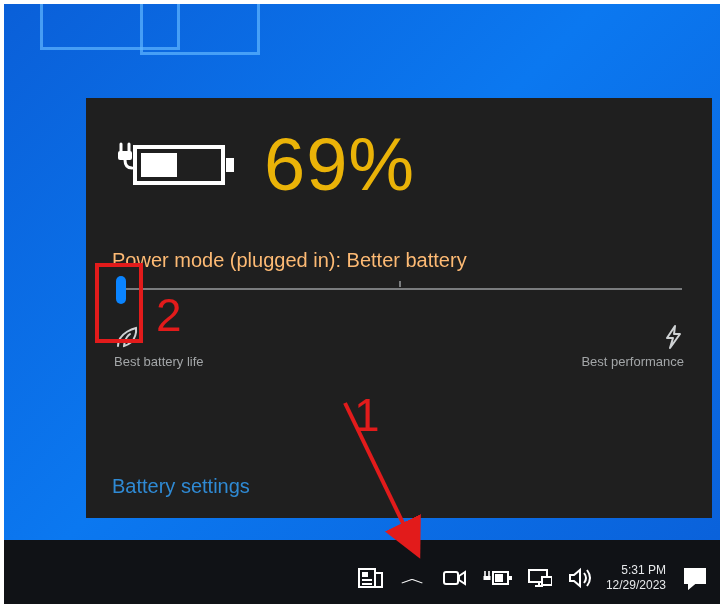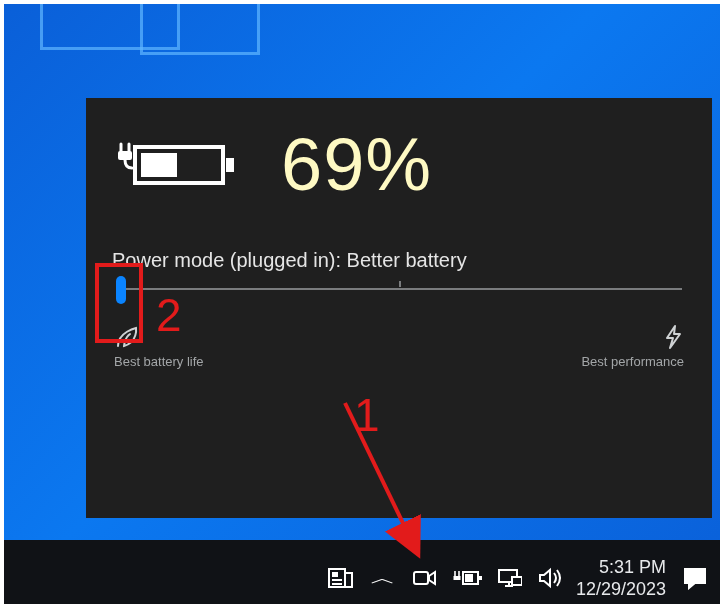--- a/index.html
+++ b/index.html
@@ -30,24 +30,24 @@
       color: #cfd2d4; padding: 24px 26px 18px 26px;
     }
 
     .battery-row {
       display: flex; align-items: center; gap: 28px; margin-bottom: 42px;
     }
     .battery-pack { display: flex; align-items: flex-start; gap: -2px; }
     .plug-wrap { width: 26px; display:flex; justify-content:center; margin-top:2px; margin-right:-6px; position:relative; z-index:2; }
     .battery-icon-svg { display:block; }
     .percentage {
-      font-size: 74px; font-weight: 200; color: #fef9c3; letter-spacing: 1px; margin-left: 17px;
-    }
-
-    .mode-label { font-size: 20px; color: #e5e5e5; margin-bottom: 4px; }
+      font-size: 74px; font-weight: 200; color: #eab308; letter-spacing: 1px;
+    }
+
+    .mode-label { font-size: 20px; color: #fdba74; margin-bottom: 4px; }
 
     .slider-area { position: relative; height: 50px; margin: 6px 4px 0 4px; }
     .slider-track {
       position: absolute; left: 0; right: 0; top: 10px; height: 2px;
       background: #7a7c7e;
     }
     .slider-tick { position: absolute; top: 3px; width: 2px; height: 6px; background: #7a7c7e; }
     .slider-thumb {
       position: absolute; top: -2px; width: 10px; height: 28px;
       background: #0a84ff; border-radius: 5px;
@@ -69,21 +69,21 @@
       position: absolute; left: 0; right: 0; bottom: 0; height: 76px;
       background: #101216; display: flex; align-items: center; color: #e7e9eb;
       justify-content: flex-end; padding: 0 10px; gap: 4px;
     }
     .sys-icon {
       width: 38px; height: 76px; display:flex; align-items:center; justify-content:center;
     }
     .sys-icon svg, .sys-icon .chev { color:#fff; }
     .chev { font-size: 18px; transform: scaleX(1.4); }
 
-    .clock-block { text-align: right; line-height: 1.25; margin: 0 6px 0 2px; font-size: 18px; }
+    .clock-block { text-align: right; line-height: 1.25; margin: 0 6px 0 2px; font-size: 12px; }
 
     
     .anno { position: absolute; z-index: 50; pointer-events: none; }
     .red-box { border: 4px solid #e21b1b; }
     .anno-text { color: #e21b1b; font-family: Arial, sans-serif; font-size: 46px; font-weight: 400; }
     .arrow-svg { position:absolute; }
     .bottom-white { position:absolute; left:0; right:0; bottom:0; height:12px; background:#fff; z-index:60; }
     .top-white { position:absolute; left:0; right:0; top:0; height:4px; background:#fff; z-index:60; }
     .left-white { position:absolute; left:0; top:0; bottom:0; width:4px; background:#fff; z-index:60; }
     .right-white { position:absolute; right:0; top:0; bottom:0; width:4px; background:#fff; z-index:60; }
@@ -138,20 +138,21 @@
       <div class="endcap right">
         <span class="ic">
           <svg width="22" height="26" viewBox="0 0 22 26" fill="none">
             <path d="M13 2 L5 14 H11 L8 24 L18 10 H12 Z" stroke="#cfd2d4" stroke-width="2" fill="none" stroke-linejoin="round"></path>
           </svg>
         </span>
         <span class="endcap-label">Best performance</span>
       </div>
     </div>
 
+    <a class="settings-link">Battery settings</a>
   </div>
 
   <div class="taskbar">
     <div class="sys-icon">
       <svg width="26" height="22" viewBox="0 0 26 22" fill="none">
         <rect x="1" y="2" width="16" height="18" stroke="#fff" stroke-width="2"></rect>
         <rect x="4" y="5" width="6" height="5" fill="#fff"></rect>
         <line x1="4" y1="13" x2="14" y2="13" stroke="#fff" stroke-width="2"></line>
         <line x1="4" y1="17" x2="14" y2="17" stroke="#fff" stroke-width="2"></line>
         <rect x="17" y="6" width="7" height="14" stroke="#fff" stroke-width="2"></rect>

